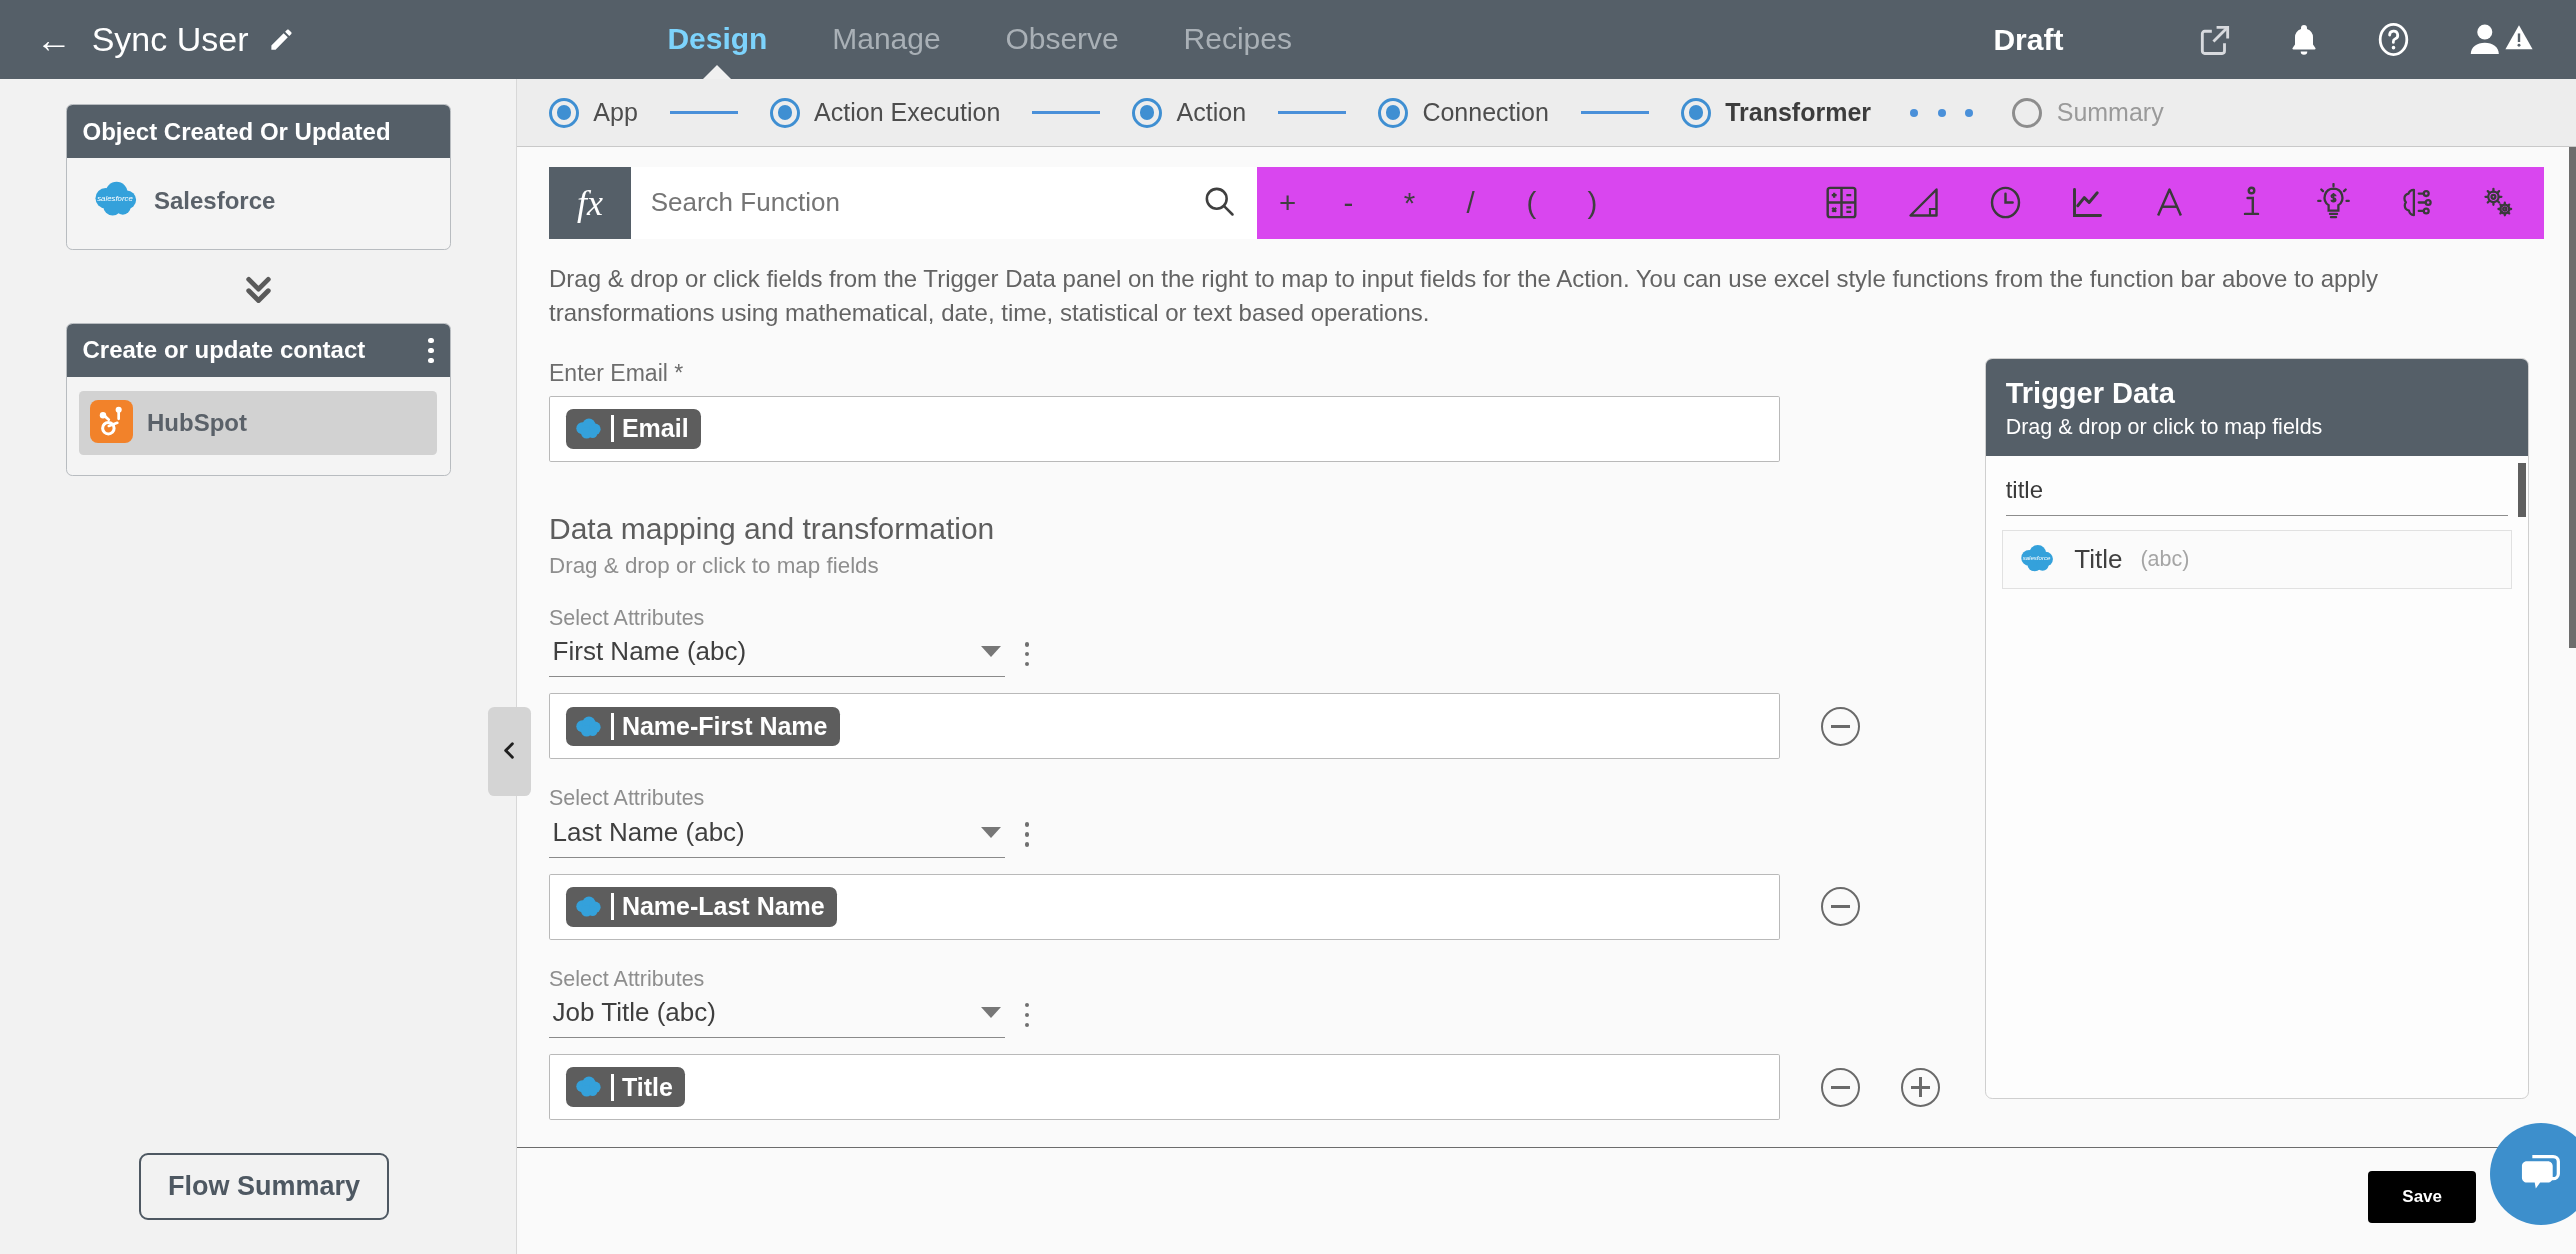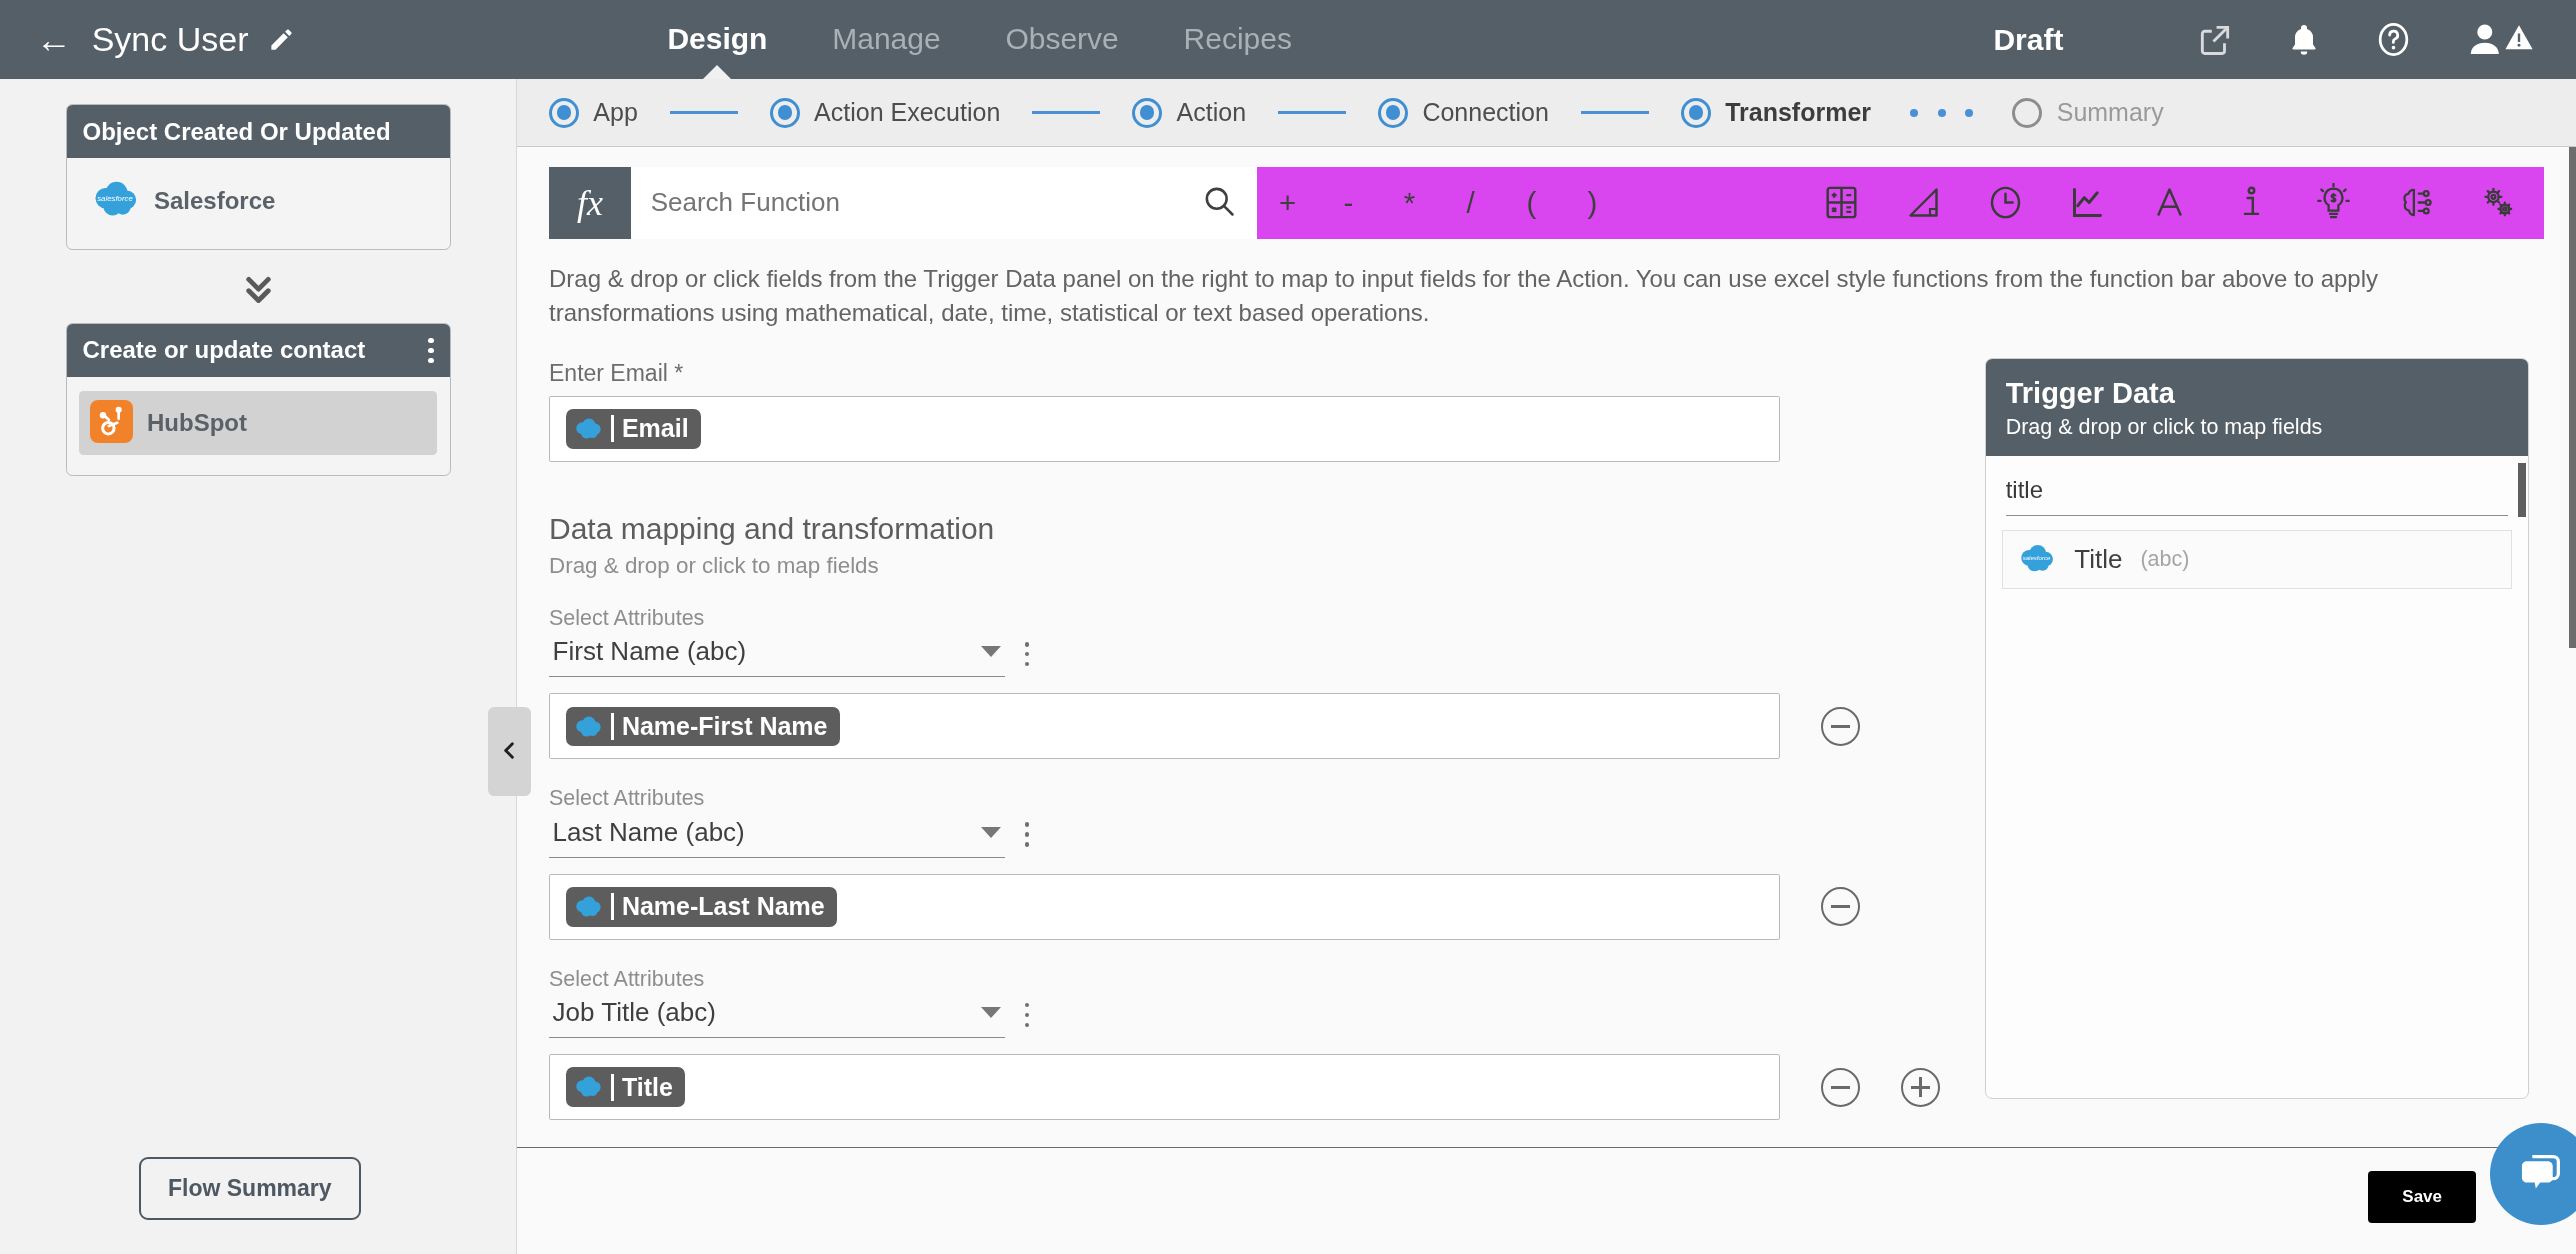--- a/index.html
+++ b/index.html
@@ -16,21 +16,21 @@
     background:#555f68; display:flex; align-items:center;
   }
   .tb-left { display:flex; align-items:center; gap:19.7px; padding-left:36px; width:555px; }
   .back-arrow { color:#fff; font-size:36px; line-height:1; cursor:pointer; }
   .flow-title { color:#fff; font-size:34px; font-weight:400; white-space:nowrap; }
   .pencil-icon { width:27px; height:27px; position:relative; cursor:pointer; }
   .pencil-icon svg { display:block; }
 
   .tb-nav { display:flex; align-items:flex-end; gap:54px; height:79px; padding-top:14.3px; margin-left:107px;}
   .nav-item { position:relative; color:#a9b0b6; font-size:30px; padding:0 5.4px 23px; cursor:pointer; white-space:nowrap;}
-  .nav-item.active { color:#ffffff; font-weight:700; }
+  .nav-item.active { color:#7dd3fc; font-weight:700; }
   .nav-item.active:after {
     content:""; position:absolute; left:50%; bottom:0; transform:translateX(-50%);
     border-left:14.3px solid transparent; border-right:14.3px solid transparent;
     border-bottom:14.3px solid #f0f0f0;
   }
 
   .tb-right { margin-left:auto; display:flex; align-items:center; gap:52px; padding-right:41px;text-align:right; }
   .draft-label { color:#fff; font-size:30px; font-weight:700; margin-right:81px; }
   .hicon { cursor:pointer; display:flex; align-items:center; justify-content:center; }
   .avatar-wrap { position:relative; display:flex; align-items:center; }
@@ -48,21 +48,21 @@
   .card-body { padding:14.3px 12.5px 19.7px; }
   .app-row { display:flex; align-items:center; gap:14.3px; padding:9px 10.7px; border-radius:4.5px; }
   .app-row.selected { background:#d2d2d2; }
   .app-name { font-size:24px; color:#5a6169; font-weight:700; }
   .kebab { display:flex; flex-direction:column; gap:4.5px; cursor:pointer; }
   .kebab i { width:5.4px; height:5.4px; border-radius:50%; background:#fff; display:block; }
   .chev-connector { display:flex; justify-content:center; margin:18px 0 16px; cursor:pointer;}
   .flow-summary-btn {
     position:absolute; left:139px; bottom:34px;
     border:2.7px solid #4e5862; border-radius:9px; background:#f2f2f2;
-    color:#4e5862; font-size:23px; font-weight:700; padding:16px 27px; cursor:pointer;
+    color:#4e5862; font-size:27px; font-weight:700; padding:16px 27px; cursor:pointer;
   }
 
   
   .collapse-handle {
     position:absolute; left:488px; top:707px; width:43px; height:89px;
     background:#d4d4d4; border-radius:6.3px; display:flex; align-items:center; justify-content:center;
     cursor:pointer; z-index:6;
   }
 
   

